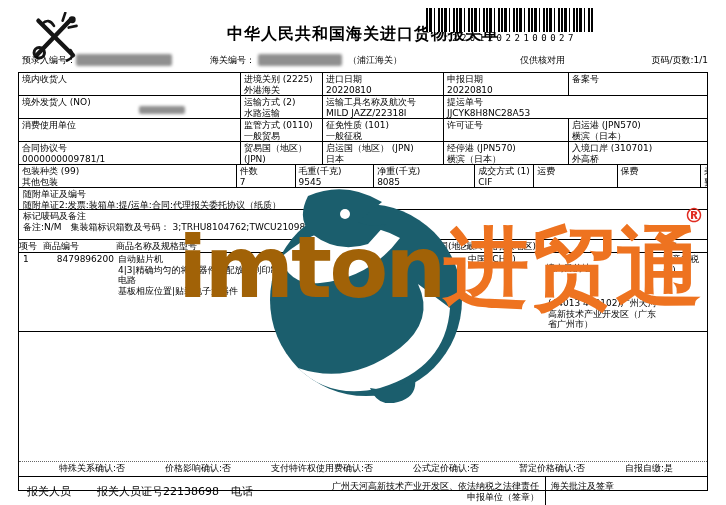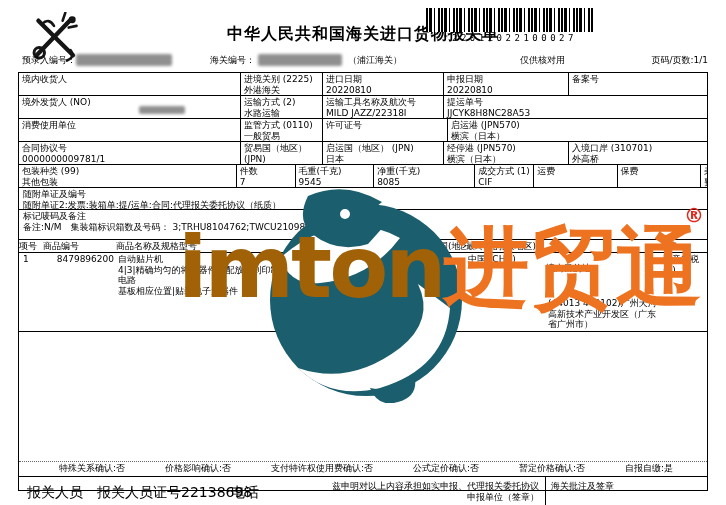--- a/index.html
+++ b/index.html
@@ -52,21 +52,21 @@
 
   
   .confirm { display:flex; height:16px; align-items:center;
     border-top:1px dotted #666; border-bottom:1px solid #000;
     padding:0 34px 0 40px; justify-content:space-between; }
 
   
   .footer { display:flex; height:49px; }
   .f-left { width:527px; border-right:1px solid #000; position:relative; }
   .f-right{ flex:1; padding:3px 5px; }
-  .f-left span { position:absolute; font-size:14px; }
+  .f-left span { position:absolute; font-size:11px; }
   .fp-declarant { left:8px;  top:7px; }
   .fp-cert      { left:78px; top:7px; }
   .fp-phone     { left:212px;top:7px; }
   .fp-unit      { left:8px;  top:28px; }
   .statement { position:absolute; right:6px; top:4px; width:228px; text-align:right; line-height:11px; }
 
   
   .watermark { position:absolute; left:178px; top:182px; width:505px; height:225px;
                z-index:6; pointer-events:none; }
   .wm-svg { position:absolute; left:72px; top:6px; }
@@ -152,20 +152,24 @@
 
   <div class="irow">
     <div class="cell c1">
       <span class="lab">消费使用单位</span>
       <span class="val"></span>
       </div>
     <div class="cell c2">
       <span class="lab">监管方式 (0110)</span>
       <span class="val">一般贸易</span>
       </div>
+    <div class="cell c3">
+      <span class="lab">征免性质 (101)</span>
+      <span class="val">一般征税</span>
+      </div>
     <div class="cell c4">
       <span class="lab">许可证号</span>
       <span class="val"></span>
       </div>
     <div class="cell c5">
       <span class="lab">启运港 (JPN570)</span>
       <span class="val">横滨（日本）</span>
       </div>
   </div>
 
@@ -275,21 +279,21 @@
     <span>自报自缴:是</span>
   </div>
 
   <div class="footer">
     <div class="f-left">
       <span class="fp-declarant">报关人员</span>
       <span class="fp-cert">报关人员证号22138698</span>
       <span class="fp-phone">电话</span>
       <span class="fp-unit">申报单位</span>
       <div class="statement">
-        <div>兹申明对以上内容承担如实申报、代理报关委托协议</div>
+        <div>广州天河高新技术产业开发区、依法纳税之法律责任</div>
         <div>申报单位（签章）</div>
       </div>
     </div>
     <div class="f-right">
       <span>海关批注及签章</span>
     </div>
   </div>
 </div>
 
 <div class="watermark">

